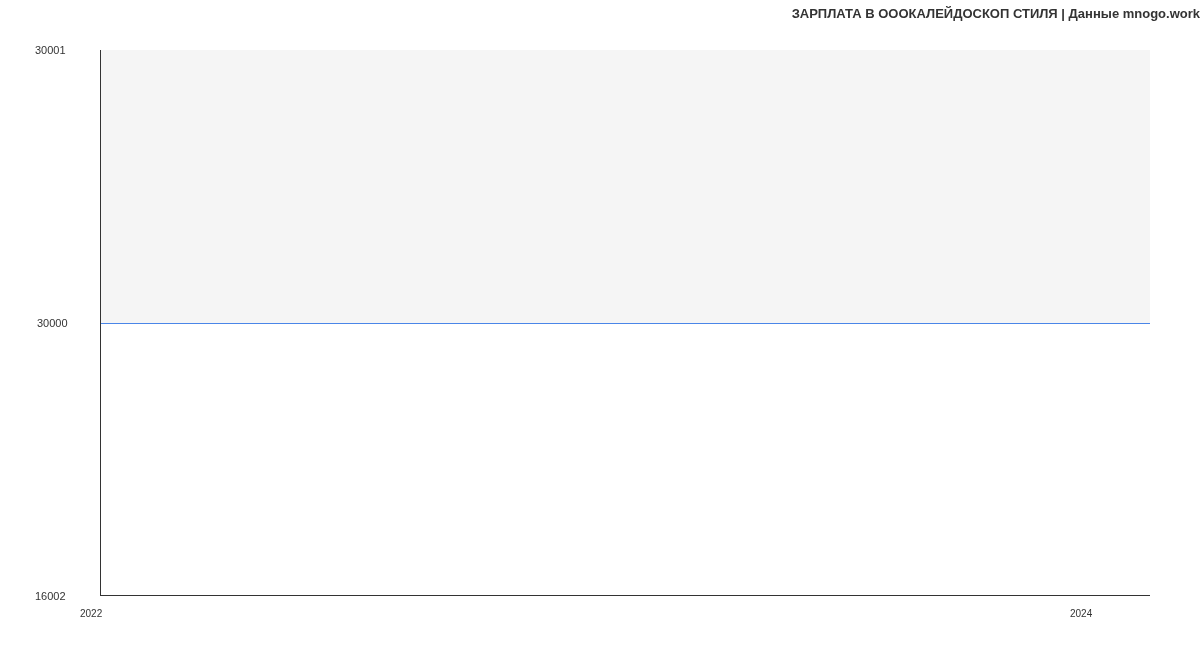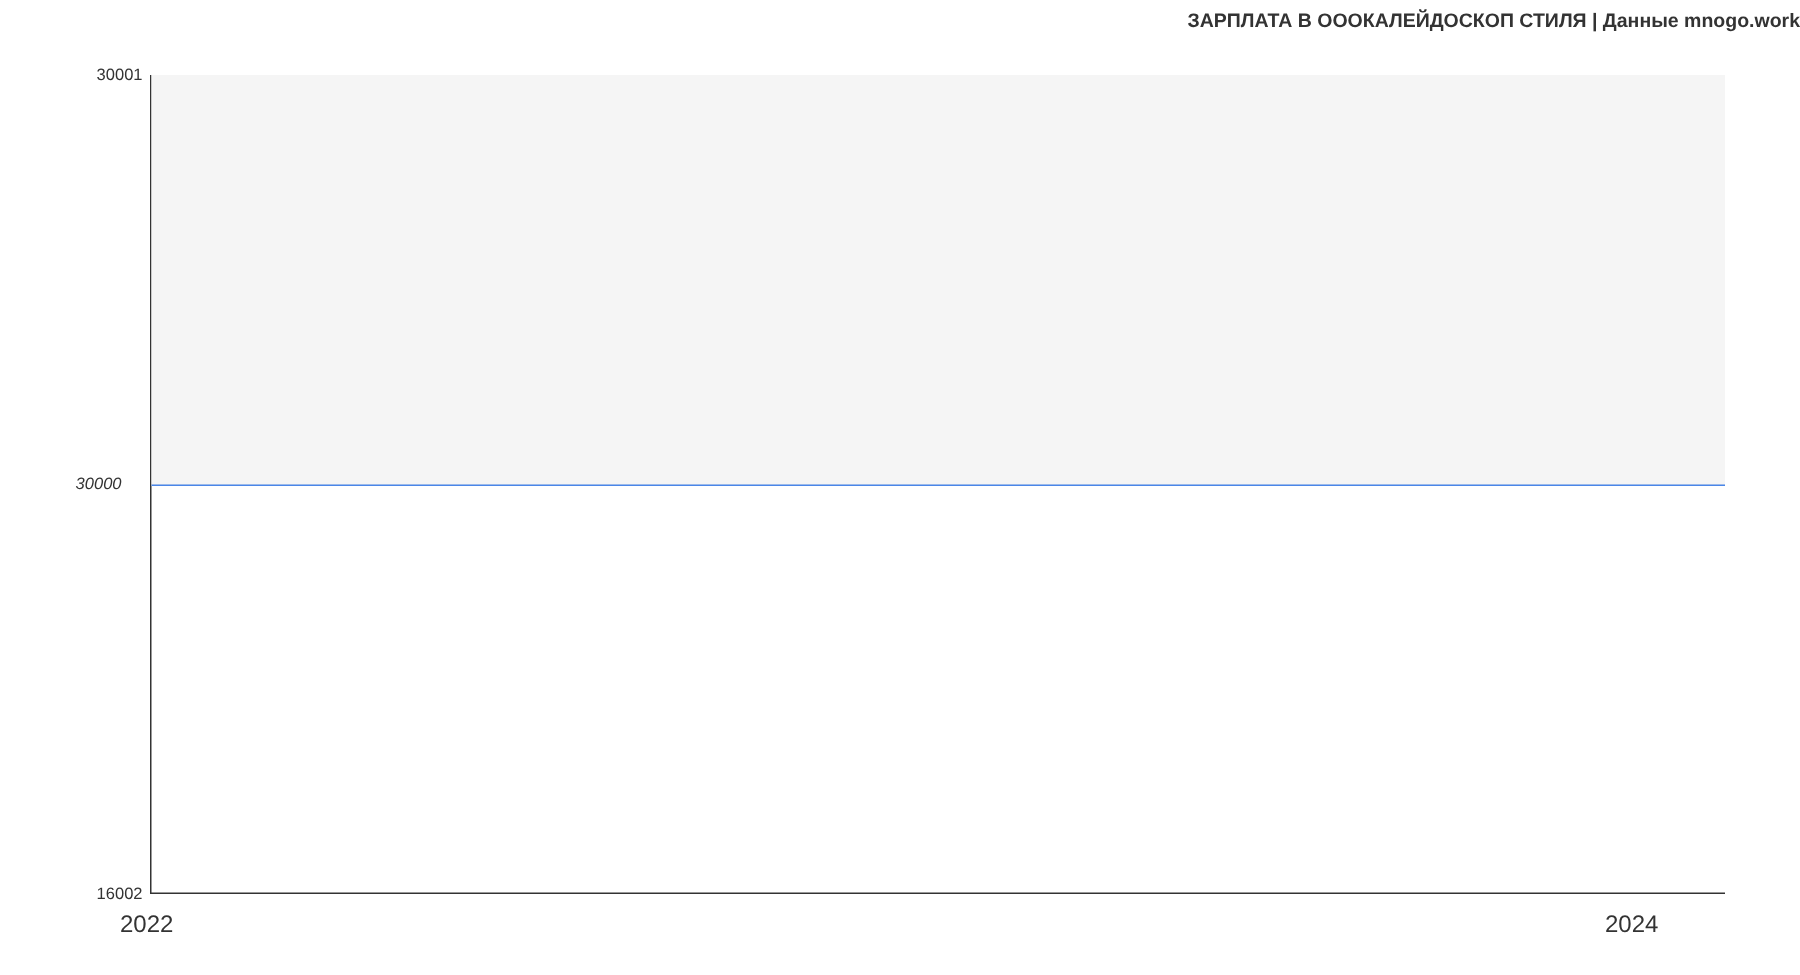--- a/index.html
+++ b/index.html
@@ -57,30 +57,30 @@
     left: 0;
     top: 50%;
     width: 100%;
     height: 0;
     border-top: 1px solid #4a86e8;
   }
   .ylabel {
     position: absolute;
     font-size: 11px;
     color: #333;
-    text-align: right;
+    text-align: left;
     width: 60px;
   }
   .xlabel {
     position: absolute;
-    font-size: 16px;
+    font-size: 10px;
     color: #333;
   }
   .y-top    { left: 35px; top: 44px; }
-  .y-mid    { left: 21px; top: 317px; font-style: italic; }
+  .y-mid    { left: 37px; top: 317px; }
   .y-bot    { left: 35px; top: 590px; }
   .x-left   { left: 80px;  top: 608px; }
   .x-right  { left: 1070px; top: 608px; }
 </style>
 </head>
 <body>
 
 <div class="chart-wrap">
   <div class="title">ЗАРПЛАТА В ОООКАЛЕЙДОСКОП СТИЛЯ | Данные mnogo.work</div>
 

